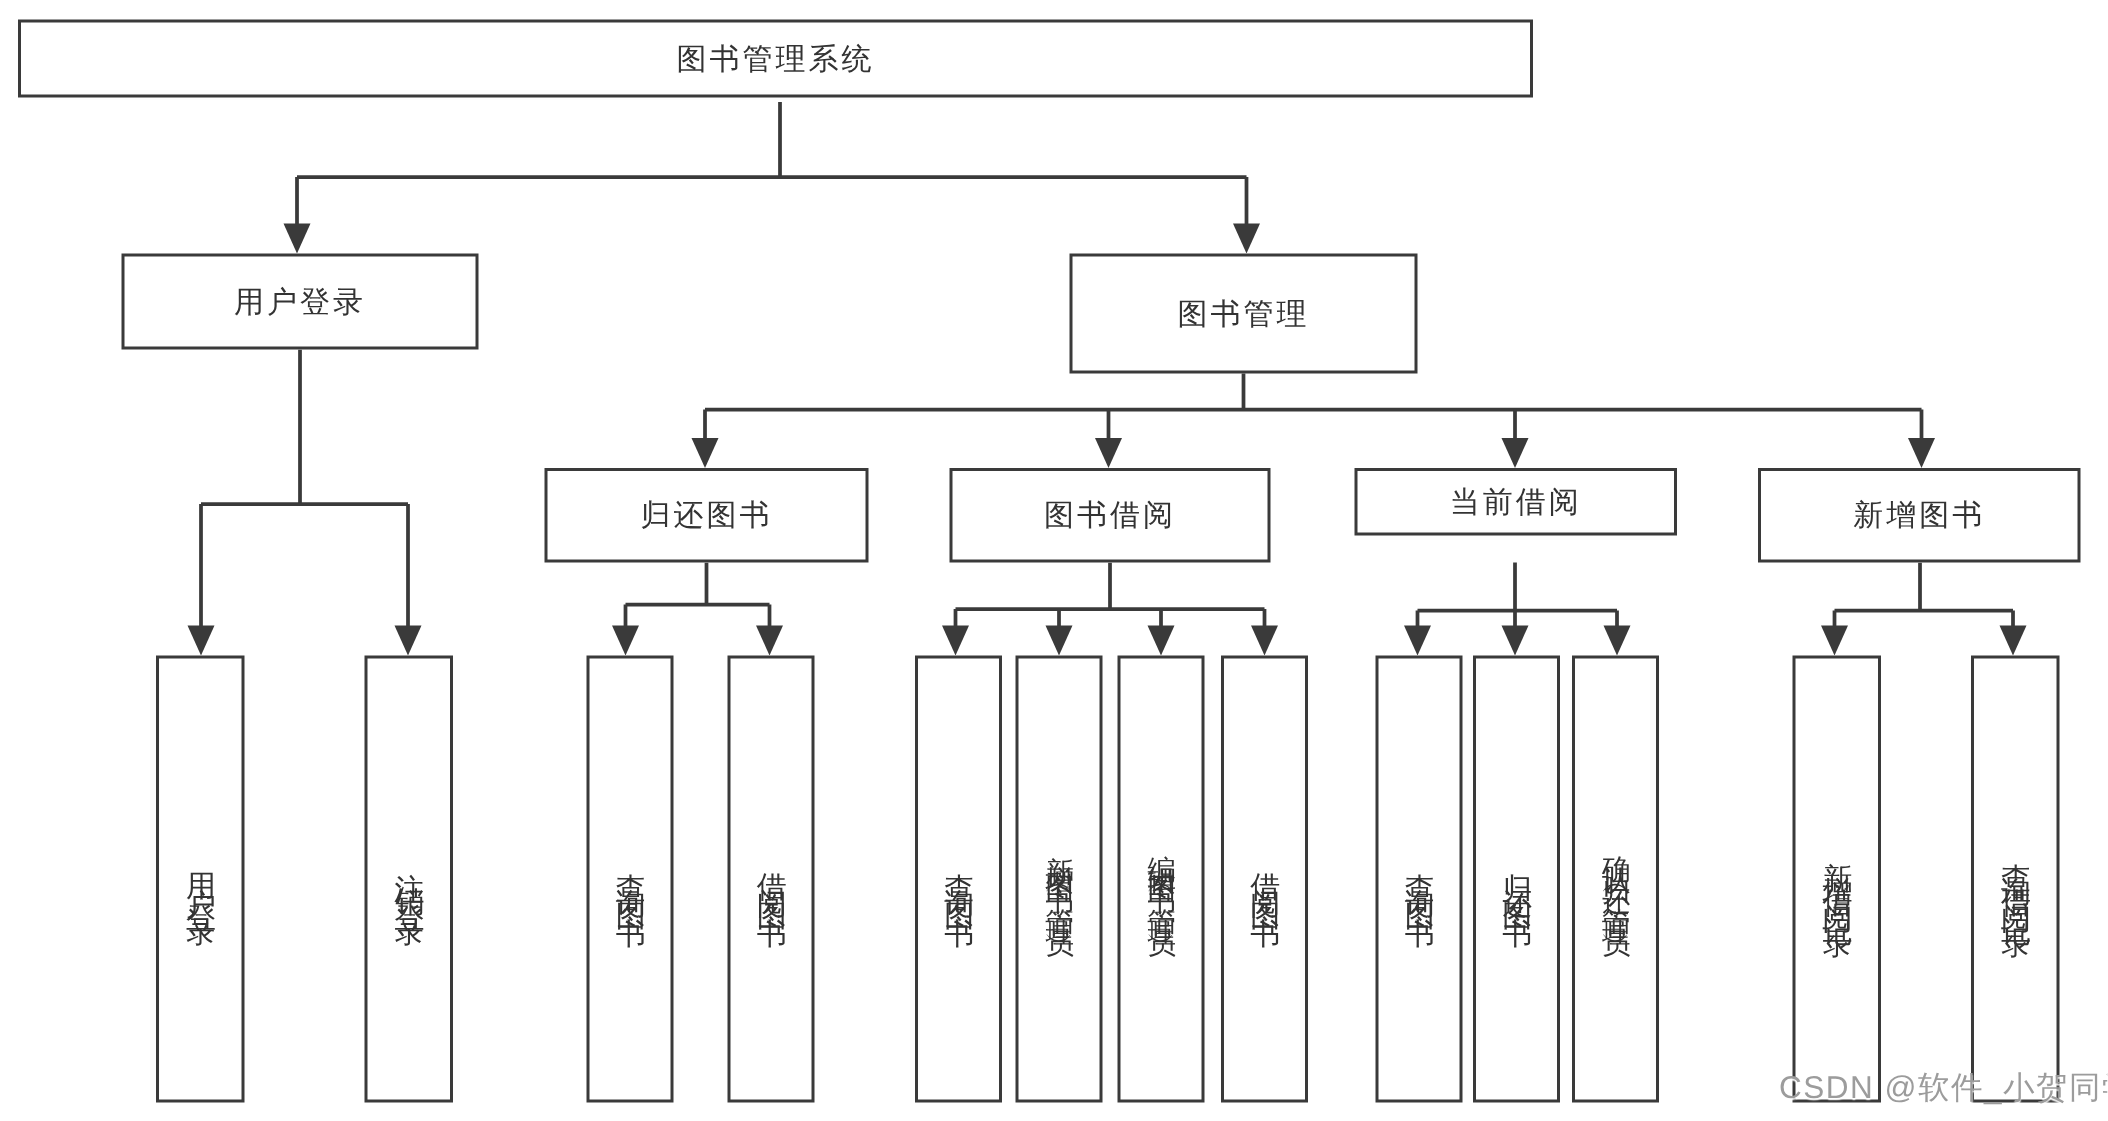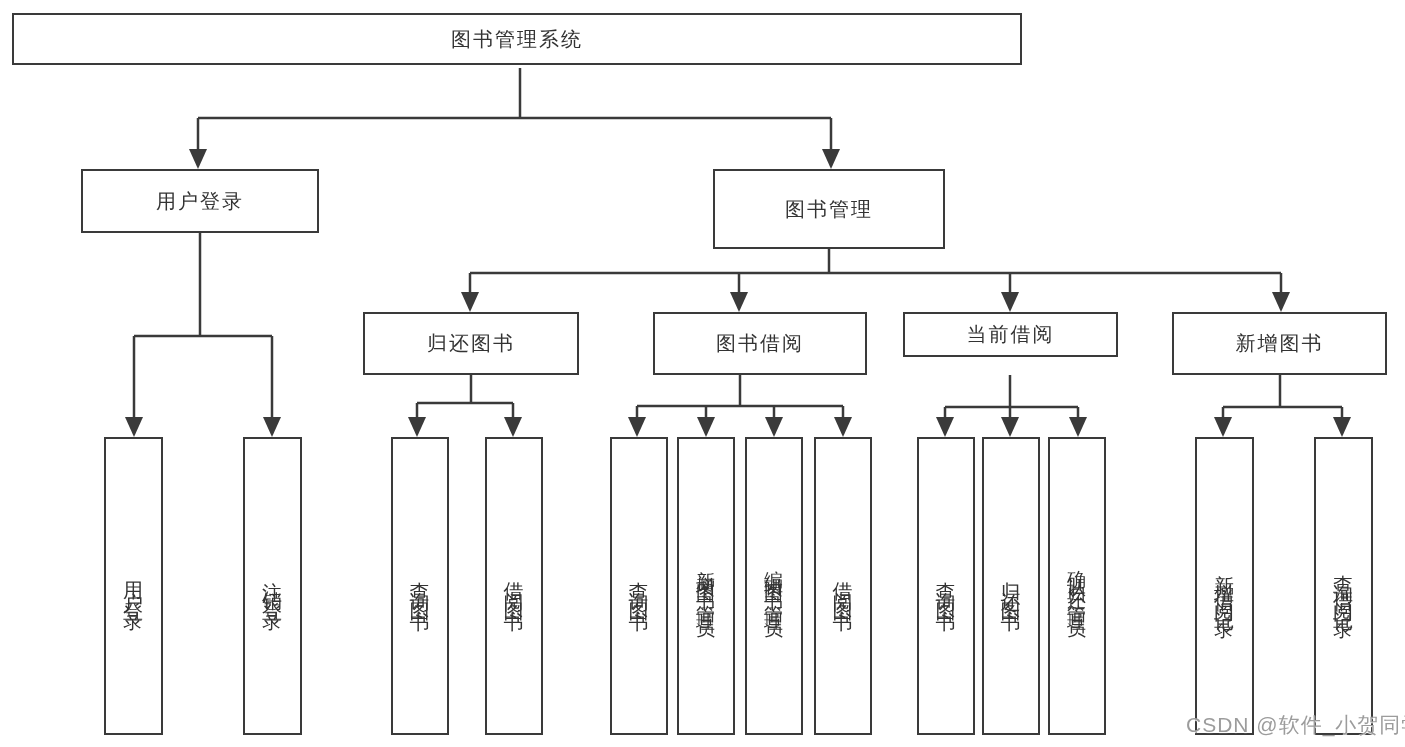--- a/index.html
+++ b/index.html
@@ -35,21 +35,21 @@
   .watermark{
     position:absolute;left:1186px;top:711px;
     font-size:21px;color:#9c9c9c;letter-spacing:1px;
     text-shadow:0 1px 1px #ffffff;z-index:5;white-space:nowrap;
   }
   
   #n-root{left:12px;top:13px;width:1010px;height:52px;}
   #n-user-login{left:81px;top:169px;width:238px;height:64px;}
   #n-book-mgmt{left:713px;top:169px;width:232px;height:80px;}
   #n-new-book{left:363px;top:312px;width:216px;height:63px;}
-  #n-borrow{left:633px;top:312px;width:214px;height:63px;margin-left:20px;}
+  #n-borrow{left:633px;top:312px;width:214px;height:63px;}
   #n-current{left:903px;top:312px;width:215px;height:45px;}
   #n-records{left:1172px;top:312px;width:215px;height:63px;}
   #l-ul-login{left:104px;width:59px;}
   #l-ul-logout{left:243px;width:59px;}
   #l-nb-query{left:391px;width:58px;}
   #l-nb-borrow{left:485px;width:58px;}
   #l-bb-query{left:610px;width:58px;}
   #l-bb-add{left:677px;width:58px;}
   #l-bb-edit{left:745px;width:58px;}
   #l-bb-borrow{left:814px;width:58px;}

